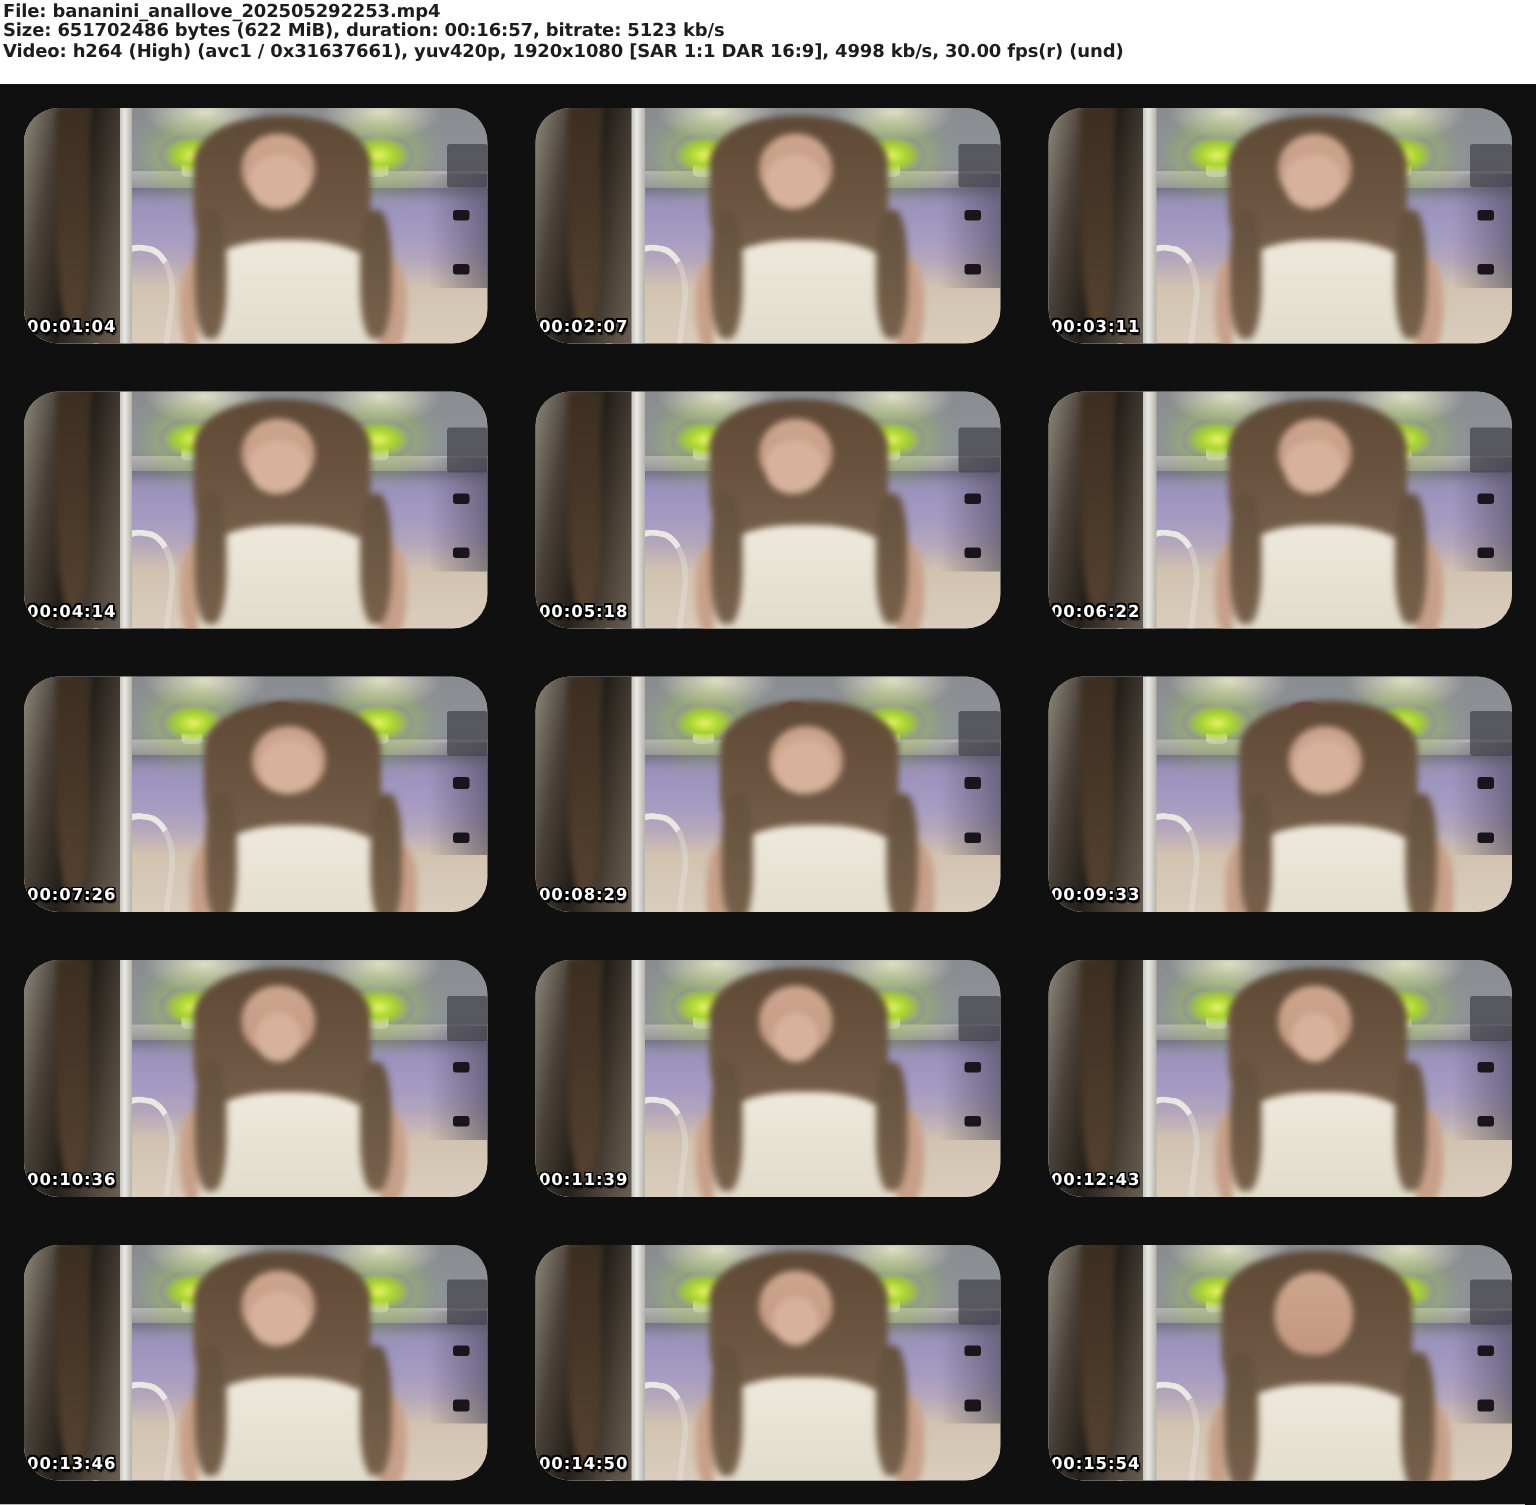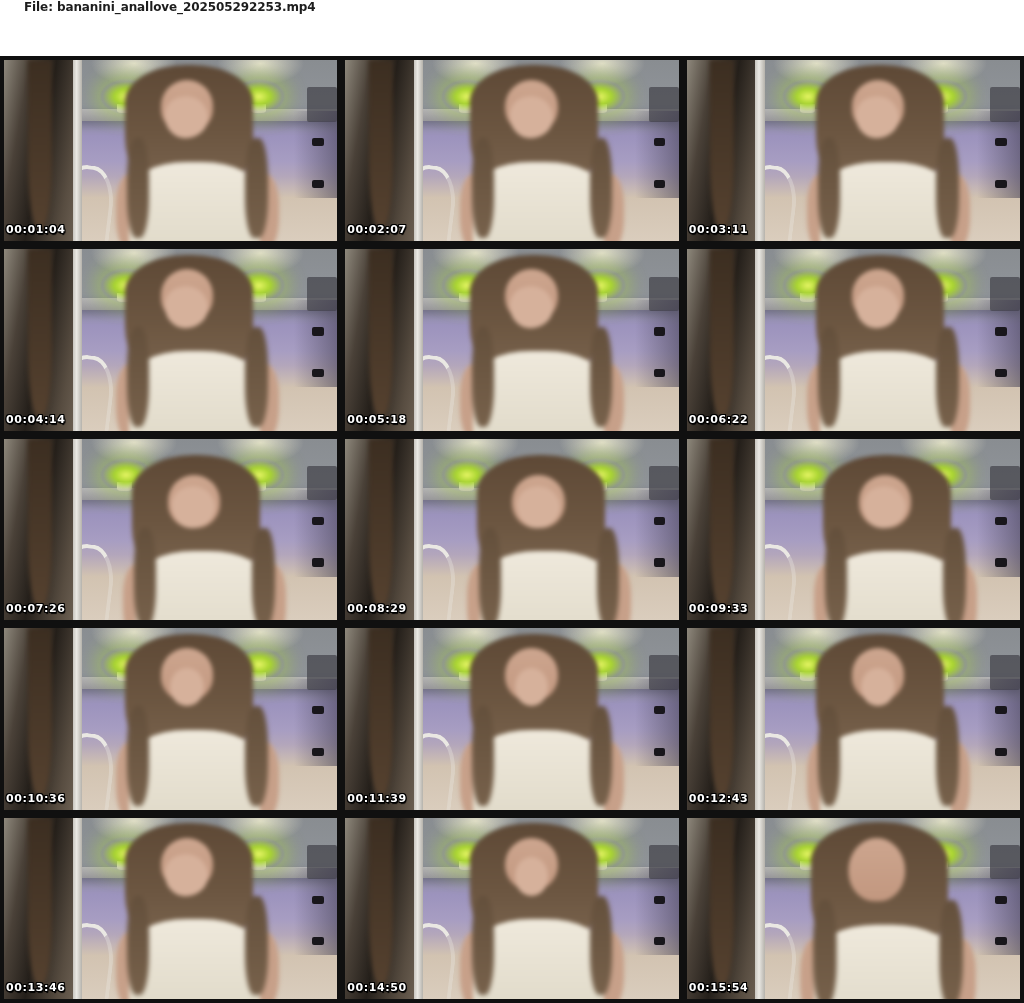--- a/index.html
+++ b/index.html
@@ -5,30 +5,30 @@
   html,body{margin:0;padding:0;background:#ffffff;}
   body{width:1024px;font-family:"DejaVu Sans",sans-serif;}
   .page{width:1024px;height:1003px;overflow:hidden;background:#fff;}
 
   
   .file-info{
     box-sizing:border-box;height:56px;background:#ffffff;color:#1d1d1d;
     font-weight:bold;font-size:12px;line-height:13.4px;
     padding:1px 0 0 2px;white-space:nowrap;overflow:hidden;
   }
-  .file-info div{letter-spacing:-0.1px;margin-left:22px;}
+  .file-info div{letter-spacing:-0.1px;}
 
   
   .grid{
     display:grid;width:1024px;
     grid-template-columns:repeat(3,1fr);
     grid-auto-rows:189.4px;
     background:#101010;
   }
-  .thumb{position:relative;margin:4px;overflow:hidden;background:#8d8d91;}
+  .thumb{position:relative;margin:16px;overflow:hidden;background:#8d8d91;border-radius:23px;}
 
   
   .scene{position:absolute;inset:0;
     background:linear-gradient(
       var(--wall-gray,#898d91) 0%, #90949a 28%,
       var(--wall-purple,#9c93bd) 42%, #a79dc2 56%,
       #b3a6bb 64%, var(--rug-beige,#d2c3b1) 76%, #dacdbd 100%);
   }
   .scene *{position:absolute;}
   .glow{width:26%;height:24%;top:-10%;border-radius:50%;
@@ -100,20 +100,22 @@
       -1px 0 0 #000, 1px 0 0 #000, 0 -1px 0 #000, 0 1px 0 #000, 1px 2px 1px #000;
   }
 </style>
 </head>
 <body>
 
 <div class="page">
 
   <header class="file-info">
     <div>File: bananini_anallove_202505292253.mp4</div>
+    <div>Size: 651702486 bytes (622 MiB), duration: 00:16:57, bitrate: 5123 kb/s</div>
+    <div>Video: h264 (High) (avc1 / 0x31637661), yuv420p, 1920x1080 [SAR 1:1 DAR 16:9], 4998 kb/s, 30.00 fps(r) (und)</div>
   </header>
 
   <main class="grid" id="thumb-grid">
       <figure class="thumb v-hand">
       <div class="scene">
         <div class="glow left"></div>
         <div class="glow right"></div>
         <div class="shelf"></div>
         <div class="pot left"></div>
         <div class="pot right"></div>

